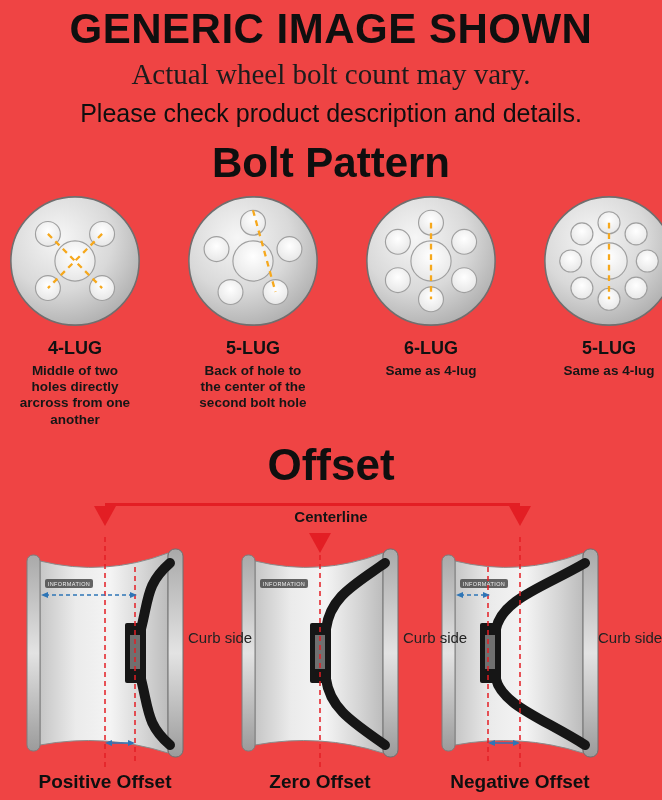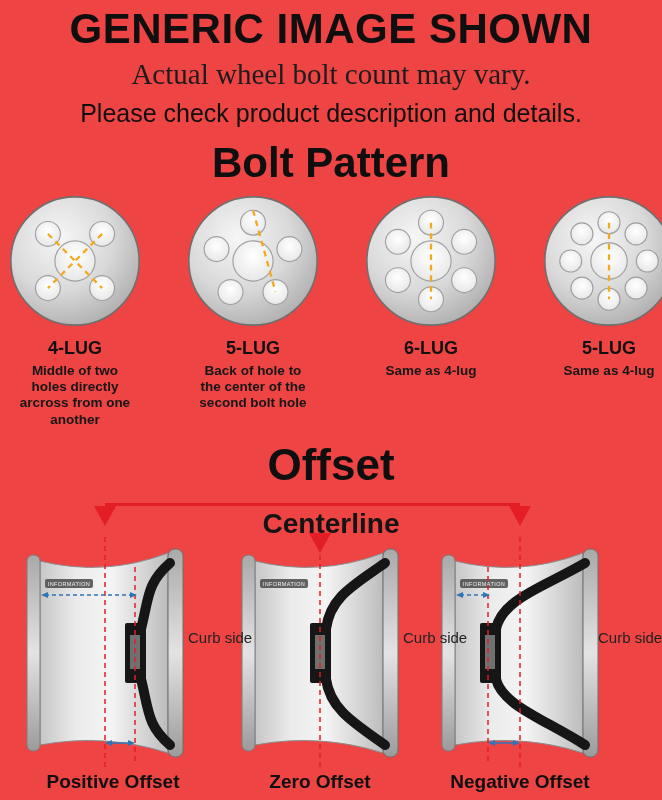--- a/index.html
+++ b/index.html
@@ -15,31 +15,31 @@
   .note { font-size: 25px; font-weight: 400; margin: 8px 0 0; color: #0f0f0f; }
   .section-title { text-align: center; font-weight: 700; color: #0f0f0f; }
   .bolt-title { font-size: 42px; margin: 12px 0 0; line-height: 1.08; }
   .bolt-row { display: flex; justify-content: space-evenly; align-items: flex-start; margin-top: 8px; padding: 0 8px; gap: 44px; }
   .bolt-col { width: 152px; text-align: center; }
   .bolt-label { font-size: 18px; font-weight: 700; margin-top: 6px; }
   .bolt-desc { font-size: 13.5px; line-height: 1.22; width: 112px; margin: 4px auto 0; color: #161616; font-weight: bold; }
   .offset-title { font-size: 44px; margin: 14px 0 0; line-height: 1.05; }
   .offset-diagram { position: relative; margin-top: 6px; height: 302px; }
   .centerline-bar { position: absolute; left: 105px; top: 8px; width: 415px; height: 3px; background: #e31e24; }
-  .centerline-label { position: absolute; left: 0; right: 0; top: 13px; text-align: center; font-size: 28px; font-weight: 600; color: #141414; }
+  .centerline-label { position: absolute; left: 0; right: 0; top: 13px; text-align: center; font-size: 15px; font-weight: 600; color: #141414; }
   .tri { position: absolute; width: 0; height: 0; border-left: 11px solid transparent; border-right: 11px solid transparent; border-top: 20px solid #e31e24; }
   .tri-left { left: 94px; top: 11px; }
   .tri-mid { left: 309px; top: 38px; }
   .tri-right { left: 509px; top: 11px; }
   .offset-wheel { position: absolute; top: 42px; }
   .ow-1 { left: 25px; } .ow-2 { left: 240px; } .ow-3 { left: 440px; }
   .curb-label { position: absolute; top: 134px; font-size: 15px; color: #222; white-space: nowrap; }
   .curb-1 { left: 188px; } .curb-2 { left: 403px; } .curb-3 { left: 598px; }
   .offset-name { position: absolute; top: 276px; width: 200px; text-align: center; font-size: 19px; font-weight: 700; color: #0f0f0f; }
-  .on-1 { left: 13px; } .on-2 { left: 220px; } .on-3 { left: 420px; }
+  .on-1 { left: 5px; } .on-2 { left: 220px; } .on-3 { left: 420px; }
   .defs-holder { position: absolute; width: 0; height: 0; }
 </style>
 </head>
 <body>
 
 <div class="page">
 
   <svg class="defs-holder" width="0" height="0" aria-hidden="true">
     <defs>
       <radialGradient id="wg" cx="38%" cy="32%" r="75%">

